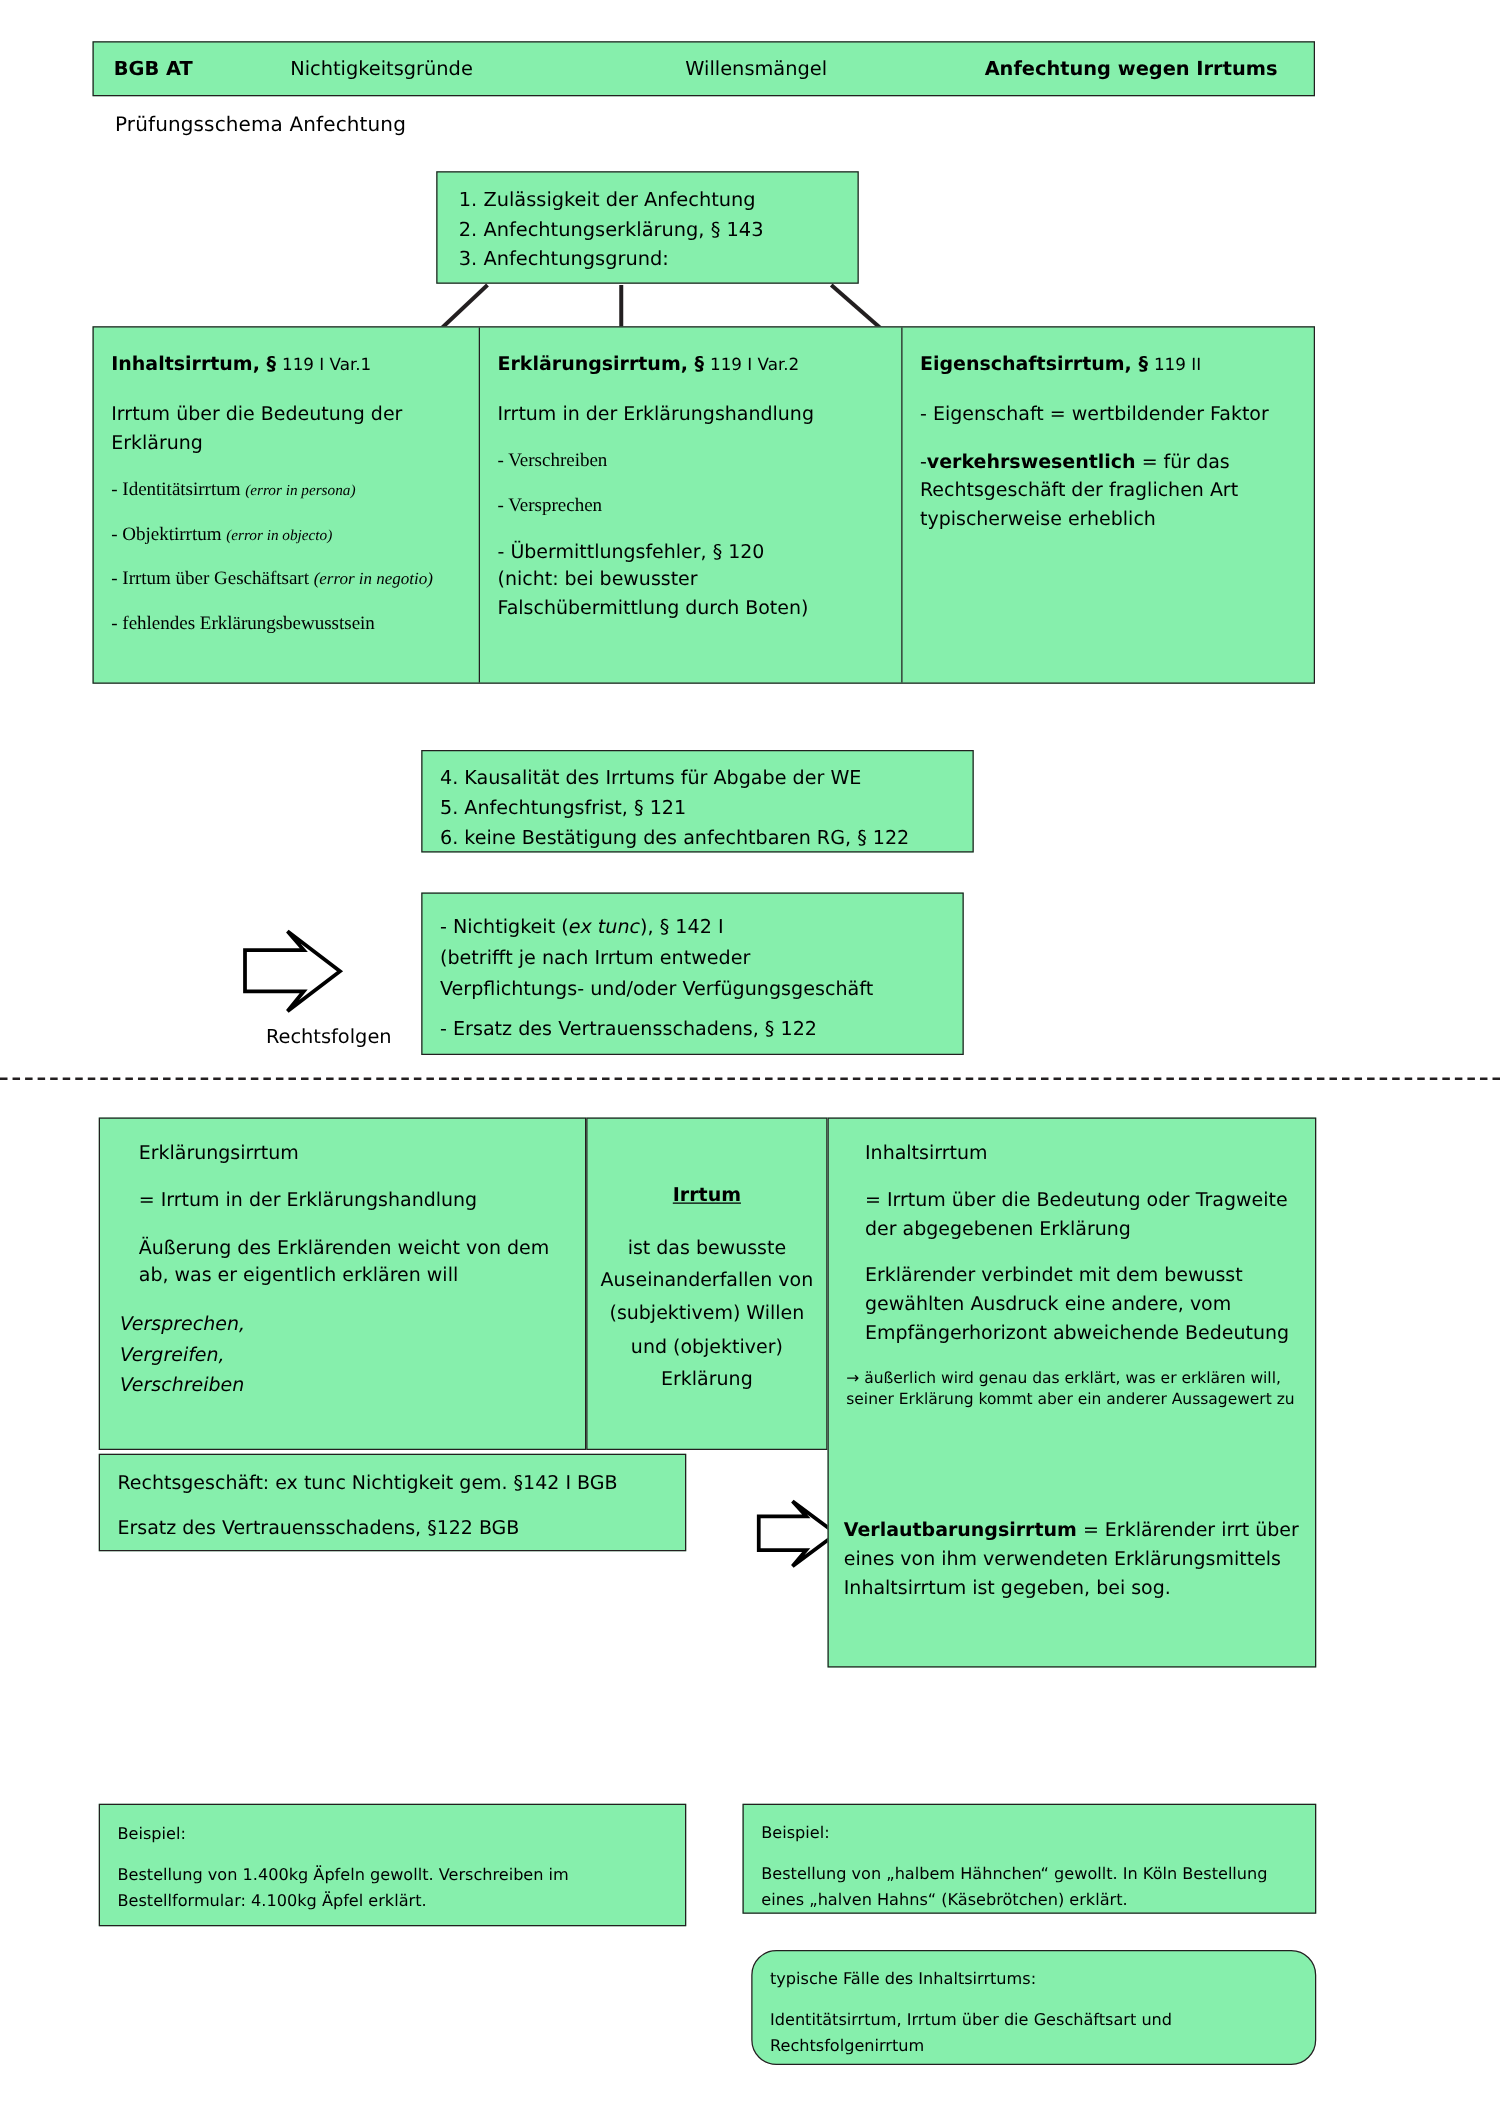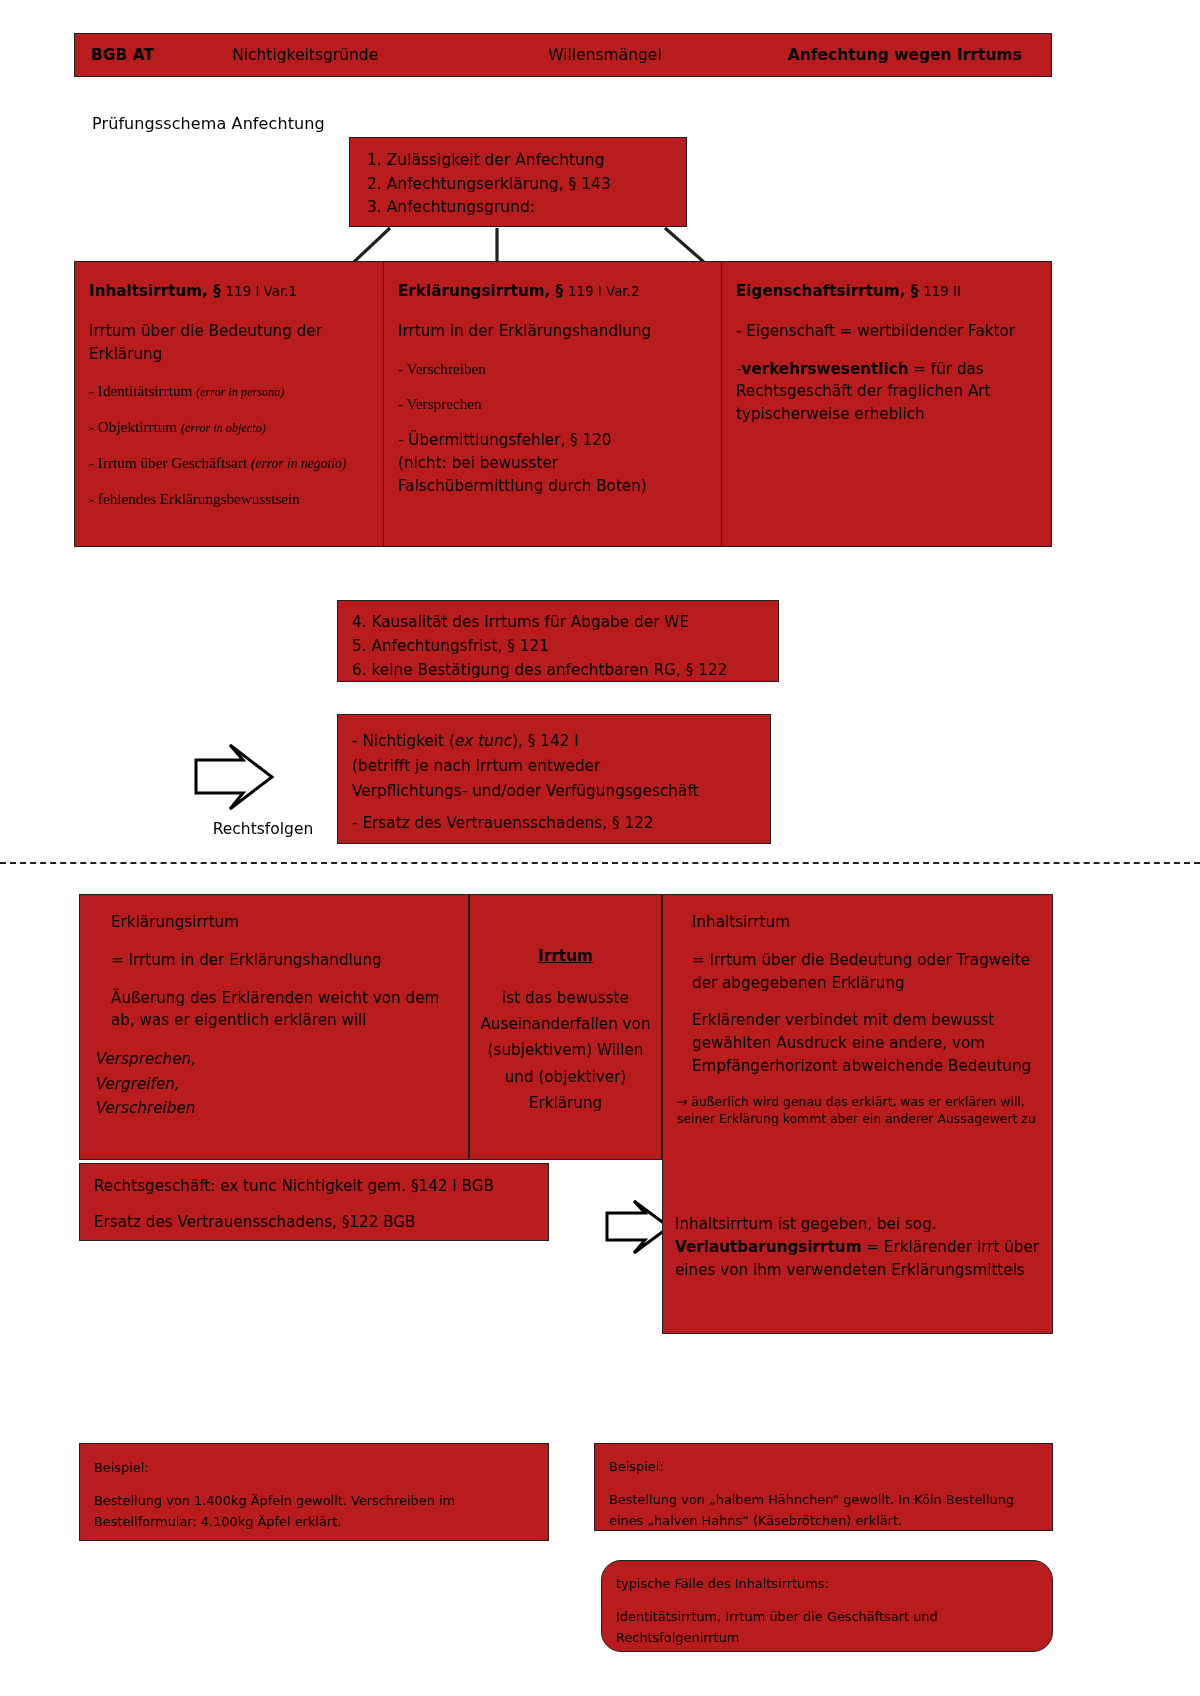--- a/index.html
+++ b/index.html
@@ -9,36 +9,36 @@
   }
   body {
     width: 1200px;
     height: 1696px;
     position: relative;
     font-family: "DejaVu Sans", "Liberation Sans", sans-serif;
     color: #000000;
     overflow: hidden;
   }
   .abs { position: absolute; box-sizing: border-box; }
-  .box { border: 1.5px solid #231f20; background: #b91c1c; }
+  .box { border: 1.5px solid #231f20; background: #86efac; }
 
   
   #header-bar {
     left: 74px; top: 33px; width: 978px; height: 44px;
     display: flex; align-items: center;
     font-size: 15.5px;
   }
   #header-bar .hdr-cell { white-space: nowrap; }
   #hdr-bgbat      { margin-left: 16px; font-weight: bold; }
   #hdr-nichtig    { margin-left: 78px; }
   #hdr-willens    { margin-left: 170px; }
   #hdr-anfechtung { margin-left: 126px; font-weight: bold; }
 
   #subtitle {
-    left: 92px; top: 114px; font-size: 16px; letter-spacing: .1px;
+    left: 92px; top: 90px; font-size: 16px; letter-spacing: .1px;
   }
 
   
   #steps-box-top {
     left: 349px; top: 137px; width: 338px; height: 90px;
     padding: 11px 0 0 17px;
     font-size: 15.5px; line-height: 1.53;
   }
   #steps-box-top .step-line { white-space: nowrap; }
 
@@ -288,25 +288,25 @@
   <div class="p-blk">Erklärender verbindet mit dem bewusst gewählten Ausdruck eine andere, vom Empfängerhorizont abweichende Bedeutung</div>
   <div class="smallnote">→ äußerlich wird genau das erklärt, was er erklären will, seiner Erklärung kommt aber ein anderer Aussagewert zu</div>
 </div>
 
 <div class="abs box" id="rechtsgeschaeft-box">
   <div class="rg-line">Rechtsgeschäft: ex tunc Nichtigkeit gem. §142 I BGB</div>
   <div>Ersatz des Vertrauensschadens, §122 BGB</div>
 </div>
 
 <div class="abs" id="verlaut-block">
-  <div>Inhaltsirrtum ist gegeben, bei sog.</div>
   <div>
     <b>Verlautbarungsirrtum</b>
     <span>= Erklärender irrt über eines von ihm verwendeten Erklärungsmittels</span>
   </div>
+  <div>Inhaltsirrtum ist gegeben, bei sog.</div>
 </div>
 
 <div class="abs box" id="example-left-box">
   <div class="ex-head">Beispiel:</div>
   <div>Bestellung von 1.400kg Äpfeln gewollt. Verschreiben im Bestellformular: 4.100kg Äpfel erklärt.</div>
 </div>
 
 <div class="abs box" id="example-right-box">
   <div class="ex-head">Beispiel:</div>
   <div>Bestellung von „halbem Hähnchen“ gewollt. In Köln Bestellung eines „halven Hahns“ (Käsebrötchen) erklärt.</div>

